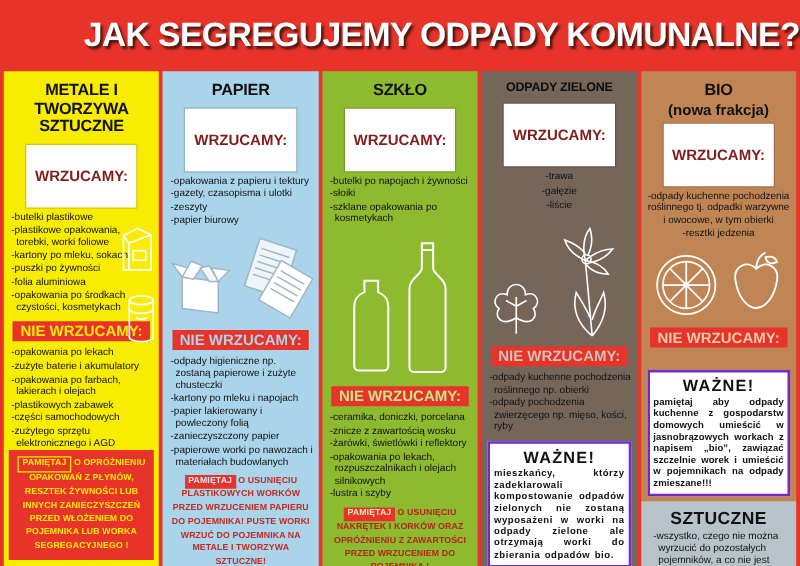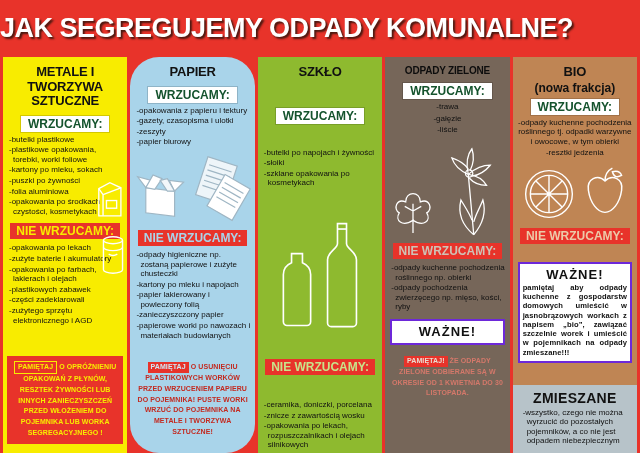--- a/index.html
+++ b/index.html
@@ -6,53 +6,53 @@
   .poster{
     position:relative;
     width:640px;height:453px;
     background:#e8332a;
     font-family:"Liberation Sans", sans-serif;
     overflow:hidden;
     box-sizing:border-box;
   }
   
   .title-bar{
-    height:57px;display:flex;align-items:center;justify-content:flex-start;
+    height:57px;display:flex;align-items:center;justify-content:flex-end;
     background:#e8332a;
   }
   .title-bar h1{
     margin:0;color:#fff;font-size:27px;font-weight:800;letter-spacing:-.5px;
     text-shadow:2px 2px 2px rgba(45,20,12,.85);
     white-space:nowrap;
   }
   
   .columns{
     display:flex;gap:3px;padding:0 3px;height:396px;box-sizing:border-box;
   }
   .column{
     flex:1 1 0;display:flex;flex-direction:column;position:relative;
     box-sizing:border-box;padding:4px 0 0;overflow:hidden;
   }
   .col-metale  {background:#f8ec00;}
-  .col-papier  {background:#a9d4ea;border-radius:29px;}
-  .col-szklo   {background:#8eba2f;gap:21px;}
+  .col-papier  {background:#a9d4ea;}
+  .col-szklo   {background:#8eba2f;}
   .col-zielone {background:#766659;}
   .col-bio     {background:#bf8554;}
 
   .col-title{
     font-size:13px;font-weight:800;color:#111;text-align:center;
     line-height:1.12;margin:4px 3px 3px;letter-spacing:-.2px;
   }
   .col-zielone .col-title{color:#0d0d0d;font-size:10px;}
   .col-sub{
     font-size:12px;font-weight:800;color:#111;text-align:center;margin-top:-2px;
   }
   .wrz-header{
-    align-self:center;background:#fff;color:#14532d;
-    font-size:12px;font-weight:800;padding:1px 7px;margin:4px 0 3px;
+    align-self:center;background:#fff;color:#7f1d1d;
+    font-size:12px;font-weight:800;padding:18px 7px;margin:4px 0 3px;
     box-shadow:0 0 0 1px rgba(0,0,0,.15);
     text-align:right;
   }
   .nie-header{
     align-self:center;background:#e8332a;
     font-size:12px;font-weight:800;padding:1px 6px;margin:6px 0 4px;
   }
   .col-metale  .nie-header{color:#f8ec00;}
   .col-papier  .nie-header{color:#a9d4ea;}
   .col-szklo   .nie-header{color:#c8e48a;}
@@ -159,21 +159,21 @@
             <path d="M10 22 q5 3 10 0"></path>
           </svg>
         </span>
       </div>
       <div class="nie-header">NIE WRZUCAMY:</div>
       <ul class="items">
         <li>-opakowania po lekach</li>
         <li>-zużyte baterie i akumulatory</li>
         <li>-opakowania po farbach, lakierach i olejach</li>
         <li>-plastikowych zabawek</li>
-        <li>-części zadeklarowali</li>
+        <li>-części samochodowych</li>
         <li>-zużytego sprzętu elektronicznego i AGD</li>
       </ul>
       <div class="note">
         <span class="note-tag">PAMIĘTAJ</span><span>O OPRÓŻNIENIU OPAKOWAŃ Z PŁYNÓW, RESZTEK ŻYWNOŚCI LUB INNYCH ZANIECZYSZCZEŃ PRZED WŁOŻENIEM DO POJEMNIKA LUB WORKA SEGREGACYJNEGO !</span>
       </div>
     </div>
 
     <div class="column col-papier">
       <div class="col-title">PAPIER</div>
       <div class="wrz-header">WRZUCAMY:</div>
@@ -237,22 +237,22 @@
           <svg width="42" height="112" viewBox="0 0 46 124" fill="none" stroke="#fff" stroke-width="1.8">
             <path d="M18 4 h10 v22 c0 6 11 9 11 18 v70 a4 4 0 0 1 -4 4 h-24 a4 4 0 0 1 -4 -4 v-70 c0-9 11-12 11-18 z"></path>
             <path d="M18 10 h10"></path>
           </svg>
         </span>
       </div>
       <div class="nie-header">NIE WRZUCAMY:</div>
       <ul class="items">
         <li>-ceramika, doniczki, porcelana</li>
         <li>-znicze z zawartością wosku</li>
+        <li>-żarówki, świetlówki i reflektory</li>
         <li>-opakowania po lekach, rozpuszczalnikach i olejach silnikowych</li>
-        <li>-żarówki, świetlówki i reflektory</li>
         <li>-lustra i szyby</li>
       </ul>
       <div class="note">
         <span class="note-tag">PAMIĘTAJ</span><span>O USUNIĘCIU NAKRĘTEK I KORKÓW ORAZ OPRÓŻNIENIU Z ZAWARTOŚCI PRZED WRZUCENIEM DO POJEMNIKA !</span>
       </div>
     </div>
 
     <div class="column col-zielone">
       <div class="col-title">ODPADY ZIELONE</div>
       <div class="wrz-header">WRZUCAMY:</div>
@@ -281,20 +281,21 @@
           </svg>
         </span>
       </div>
       <div class="nie-header">NIE WRZUCAMY:</div>
       <ul class="items">
         <li>-odpady kuchenne pochodzenia roślinnego np. obierki</li>
         <li>-odpady pochodzenia zwierzęcego np. mięso, kości, ryby</li>
       </ul>
       <div class="wazne">
         <div class="wazne-title">WAŻNE!</div>
+        <div class="wazne-text">mieszkańcy, którzy zadeklarowali kompostowanie odpadów zielonych nie zostaną wyposażeni w worki na odpady zielone ale otrzymają worki do zbierania odpadów bio.</div>
       </div>
       <div class="note">
         <span class="note-tag">PAMIĘTAJ!</span><span>ŻE ODPADY ZIELONE ODBIERANE SĄ W OKRESIE OD 1 KWIETNIA DO 30 LISTOPADA.</span>
       </div>
     </div>
 
     <div class="column col-bio">
       <div class="col-title">BIO</div>
       <div class="col-sub">(nowa frakcja)</div>
       <div class="wrz-header">WRZUCAMY:</div>
@@ -317,21 +318,21 @@
             <path d="M34 8 q8 -2 10 4 q-8 4 -10 -4 z"></path>
           </svg>
         </span>
       </div>
       <div class="nie-header">NIE WRZUCAMY:</div>
       <div class="wazne">
         <div class="wazne-title">WAŻNE!</div>
         <div class="wazne-text">pamiętaj aby odpady kuchenne z gospodarstw domowych umieścić w jasnobrązowych workach z napisem „bio”, zawiązać szczelnie worek i umieścić w pojemnikach na odpady zmieszane!!!</div>
       </div>
       <div class="zmieszane">
-        <div class="zmieszane-title">ZMIESZANE</div>
+        <div class="zmieszane-title">SZTUCZNE</div>
         <ul class="items">
           <li>-wszystko, czego nie można wyrzucić do pozostałych pojemników, a co nie jest odpadem niebezpiecznym</li>
         </ul>
       </div>
     </div>
 
   </div>
 </div>
 
 </body></html>

